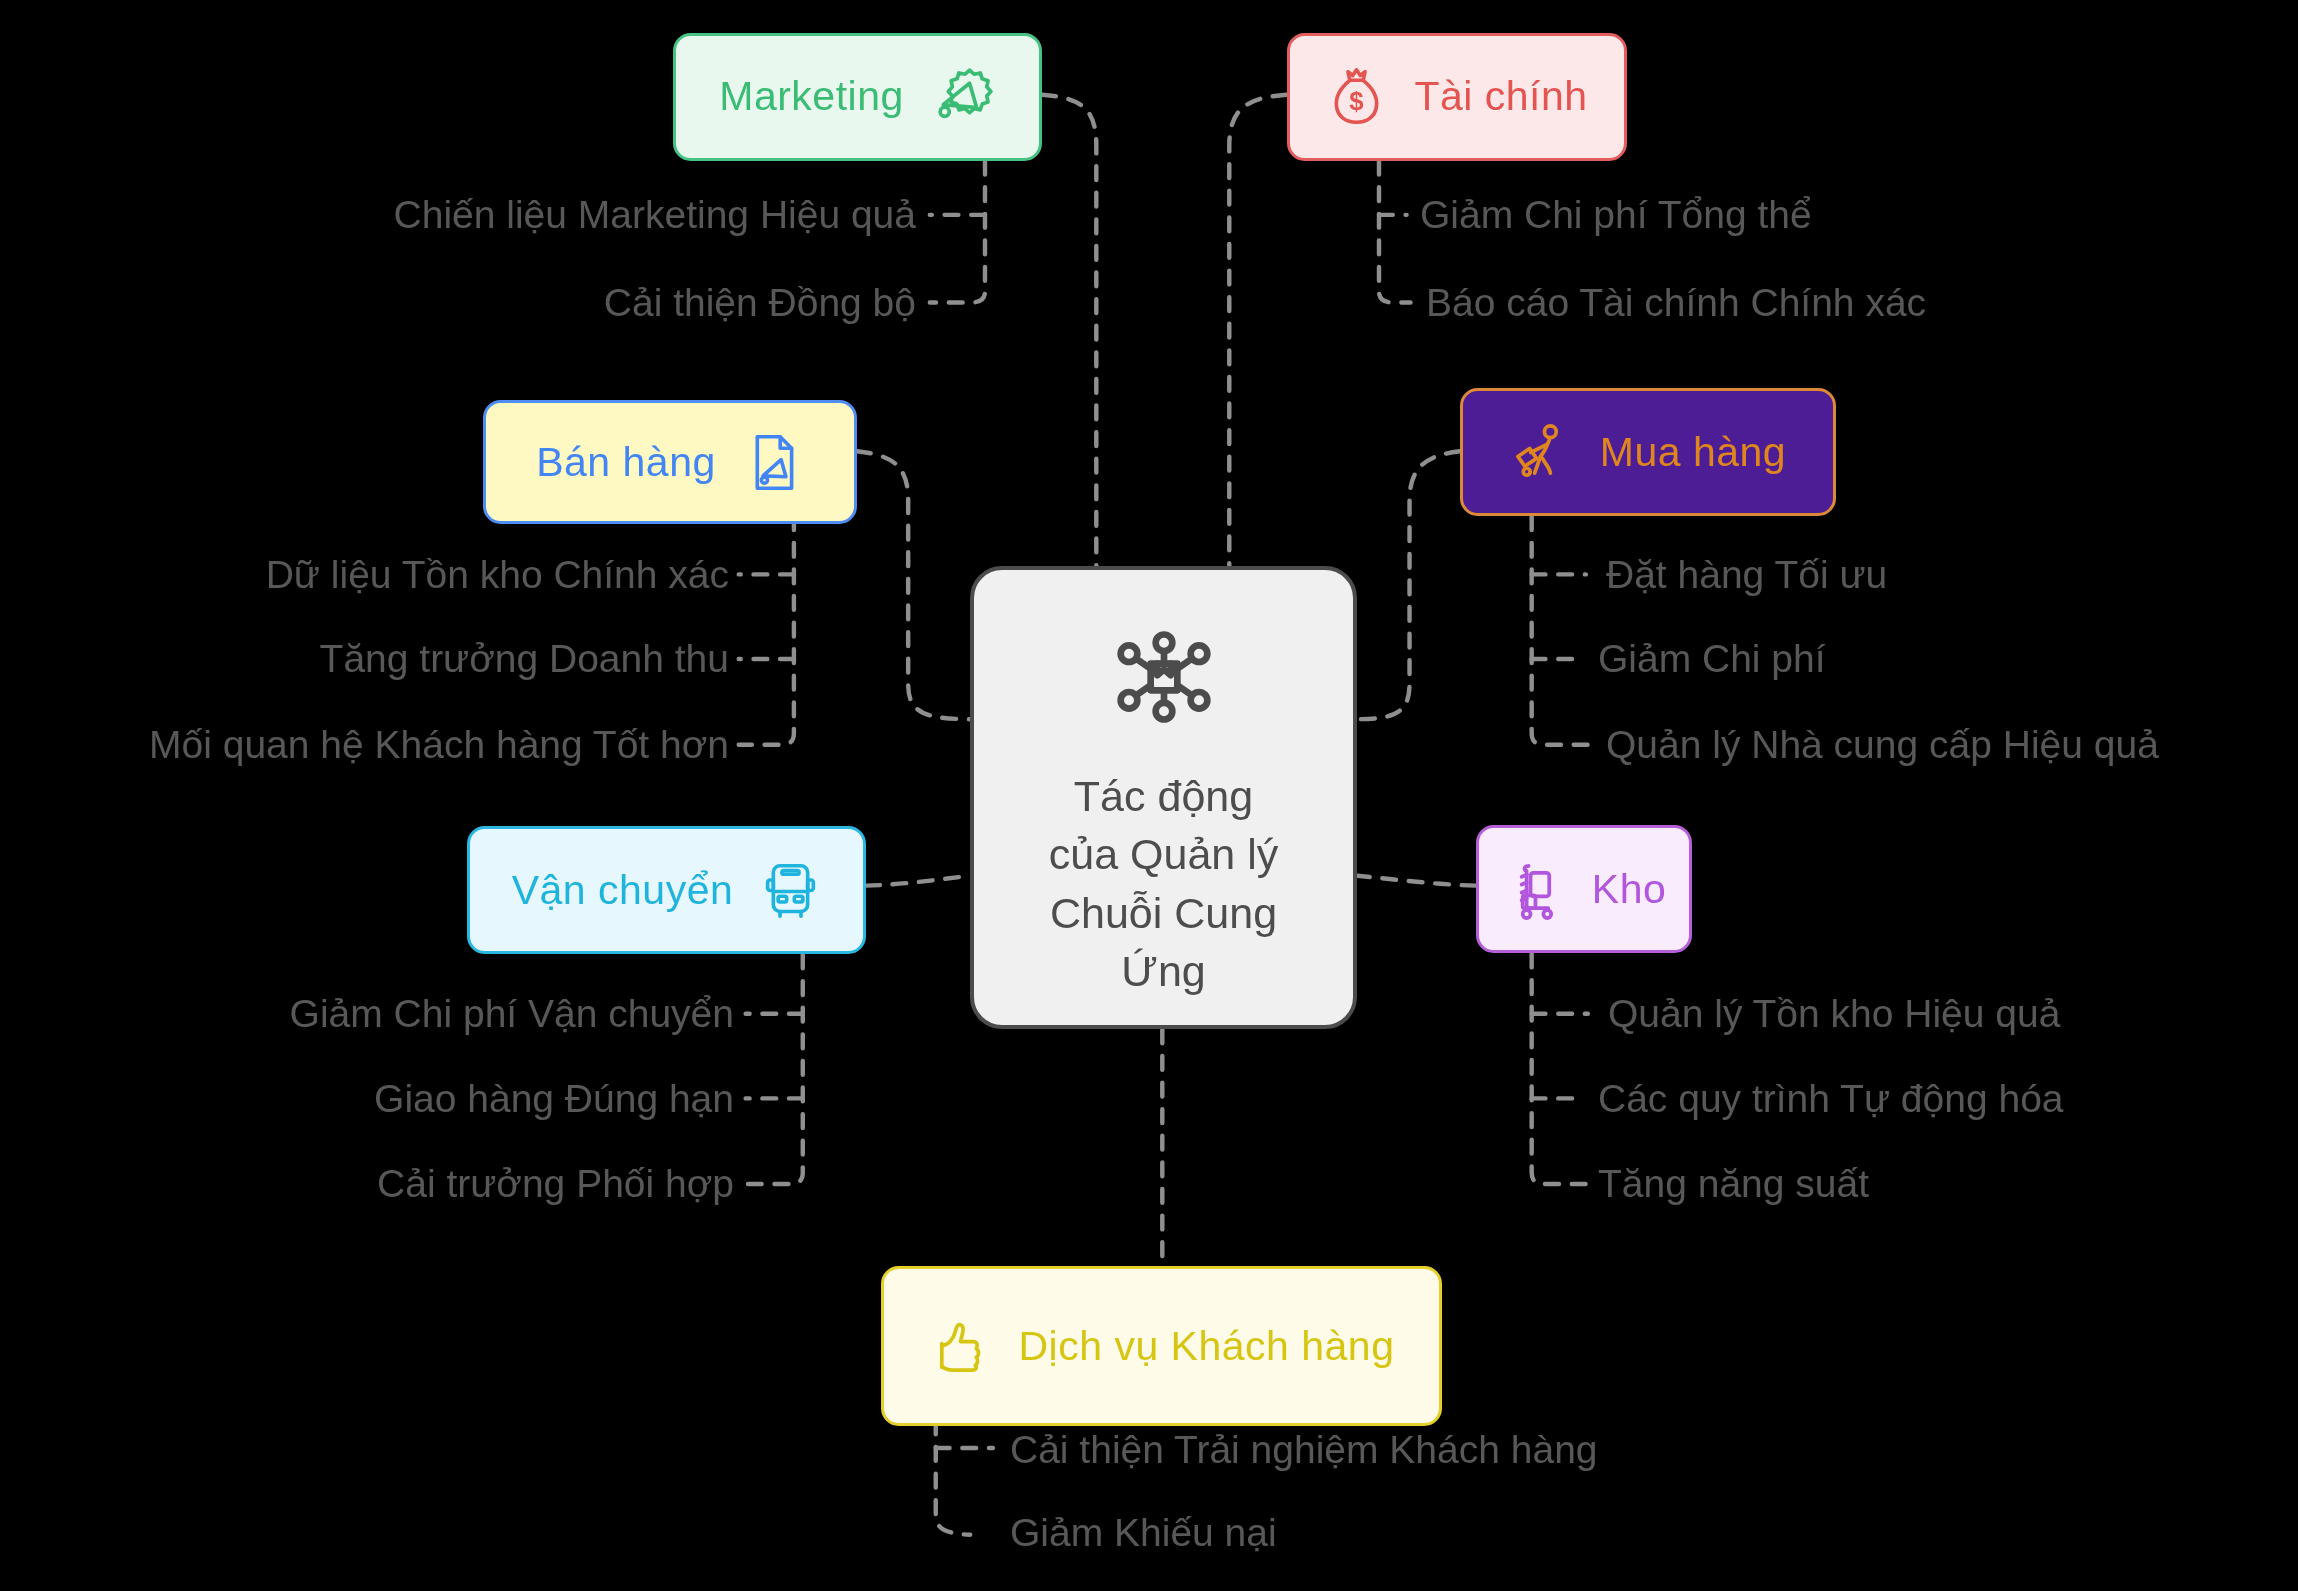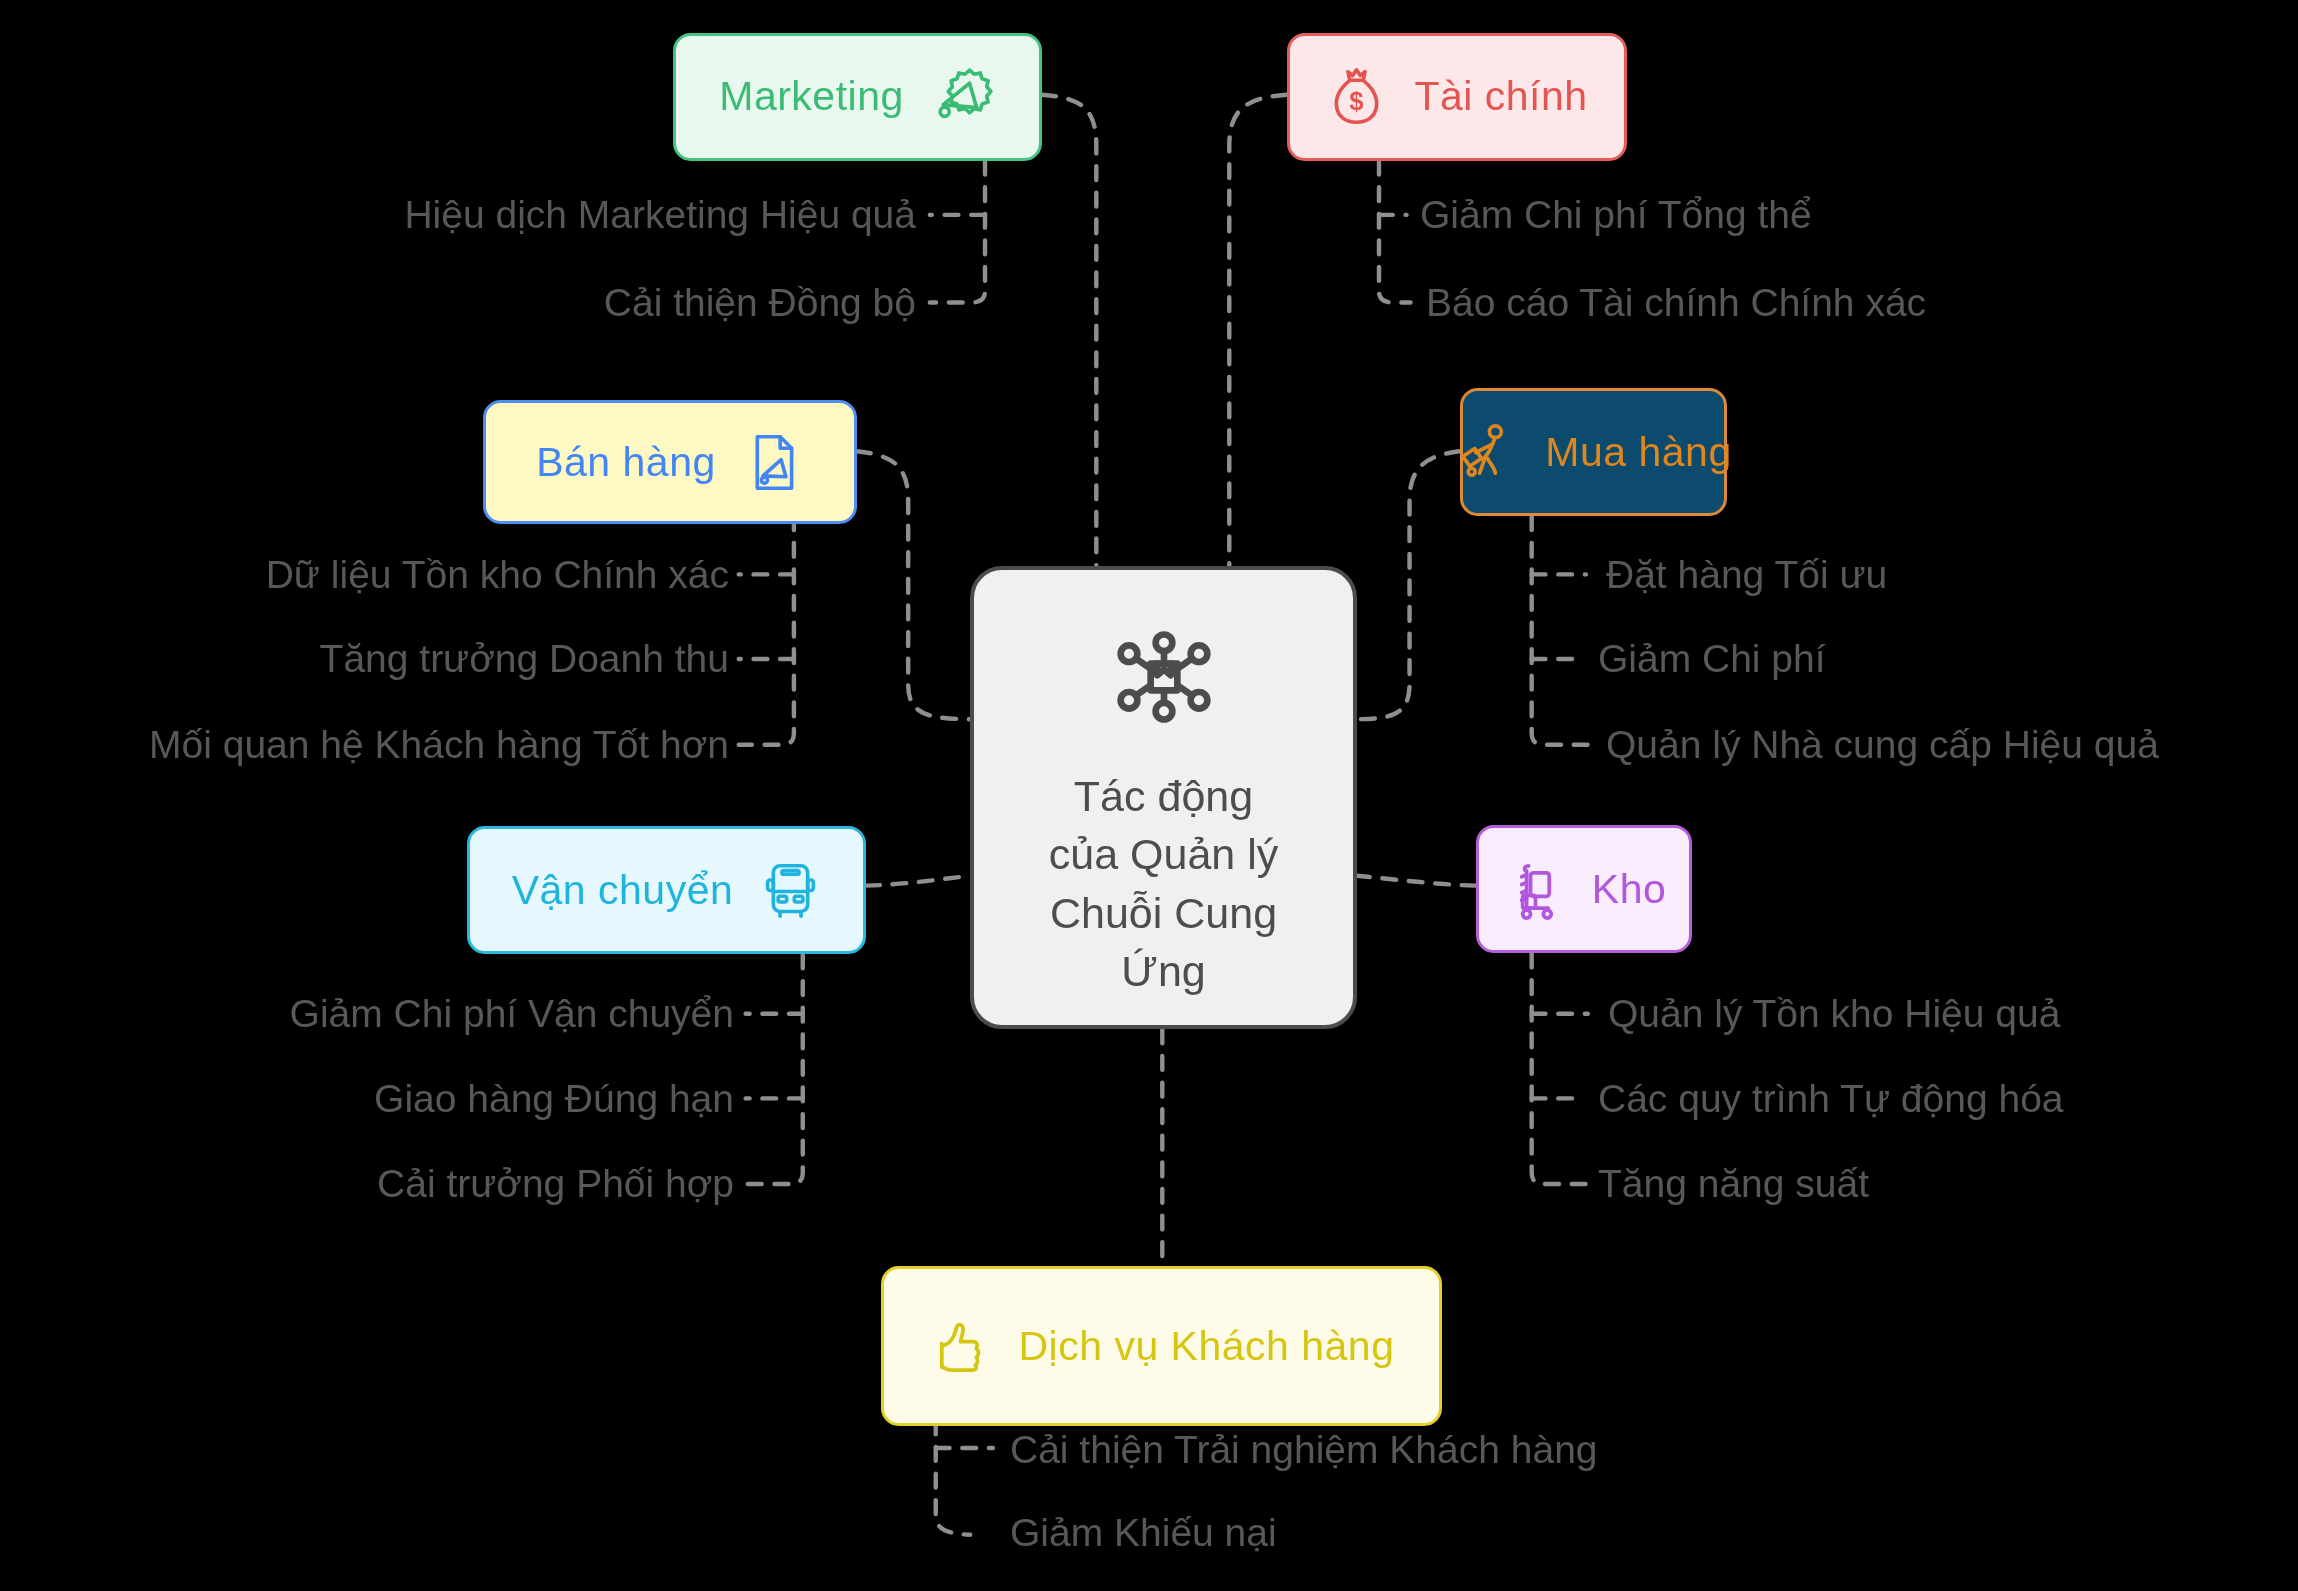--- a/index.html
+++ b/index.html
@@ -159,21 +159,21 @@
     <span class="icon">
       <svg width="61" height="61" viewBox="0 0 64 64" fill="none" stroke="currentColor" stroke-width="3.8" stroke-linecap="round" stroke-linejoin="round">
         <path d="M15 5 L39 5 L51 17 L51 59 L15 59 Z"></path>
         <path d="M39 5 L39 17 L51 17"></path>
         <path d="M21 46 L40 29 L45 47 Z"></path>
         <circle cx="22.5" cy="50.5" r="3.2"></circle>
       </svg>
     </span>
   </div>
 
-  <div class="node" style="left: 1460px; top: 388px; width: 267px; height: 128px; border-color: rgb(221, 138, 54); background-color: #0c4a6e; color: rgb(223, 134, 31);">
+  <div class="node" style="left: 1460px; top: 388px; width: 376px; height: 128px; border-color: rgb(221, 138, 54); background-color: #4c1d95; color: rgb(223, 134, 31);">
     <span class="icon">
       <svg width="63" height="63" viewBox="0 0 64 64" fill="none" stroke="currentColor" stroke-width="3.8" stroke-linecap="round" stroke-linejoin="round">
         <circle cx="41" cy="11" r="6"></circle>
         <path d="M40 19 C37 26 36 30 31 36"></path>
         <path d="M31 36 L25 53"></path>
         <path d="M33 38 C36 44 40 47 41 53"></path>
         <path d="M37 24 L21 32"></path>
         <path d="M8 36 L20 28 L27 38 L15 46 Z"></path>
         <circle cx="17" cy="51.5" r="3.5"></circle>
       </svg>
@@ -218,21 +218,21 @@
   <div class="node" style="left: 881px; top: 1266px; width: 561px; height: 160px; border-color: rgb(228, 207, 43); background-color: rgb(254, 252, 232); color: rgb(215, 197, 19);">
     <span class="icon">
       <svg width="63" height="63" viewBox="0 0 64 64" fill="none" stroke="currentColor" stroke-width="3.8" stroke-linecap="round" stroke-linejoin="round">
         <path d="M13 29 L13 53"></path>
         <path d="M13 31 C20 31 25 24 27 16 C28 12 29 9 32 10 C35 11 35 15 34 19 L32 27 L45 27 C49 27 50 31 48 34 C51 36 51 41 48 43 C50 45 50 49 47 51 C49 53 48 56 44 56 L24 56 C19 56 15 54 13 52"></path>
       </svg>
     </span>
     <span class="label">Dịch vụ Khách hàng</span>
   </div>
 
-  <div class="leaf r" style="right:1382px;top:191px">Hiệu dịch Marketing Hiệu quả</div>
+  <div class="leaf r" style="right:1382px;top:191px">Chiến liệu Marketing Hiệu quả</div>
   <div class="leaf r" style="right:1382px;top:279px">Cải thiện Đồng bộ</div>
 
   <div class="leaf" style="left:1420px;top:191px">Giảm Chi phí Tổng thể</div>
   <div class="leaf" style="left:1426px;top:279px">Báo cáo Tài chính Chính xác</div>
 
   <div class="leaf r" style="right:1569px;top:551px">Dữ liệu Tồn kho Chính xác</div>
   <div class="leaf r" style="right:1569px;top:635px">Tăng trưởng Doanh thu</div>
   <div class="leaf r" style="right:1569px;top:721px">Mối quan hệ Khách hàng Tốt hơn</div>
 
   <div class="leaf" style="left:1606px;top:551px">Đặt hàng Tối ưu</div>

